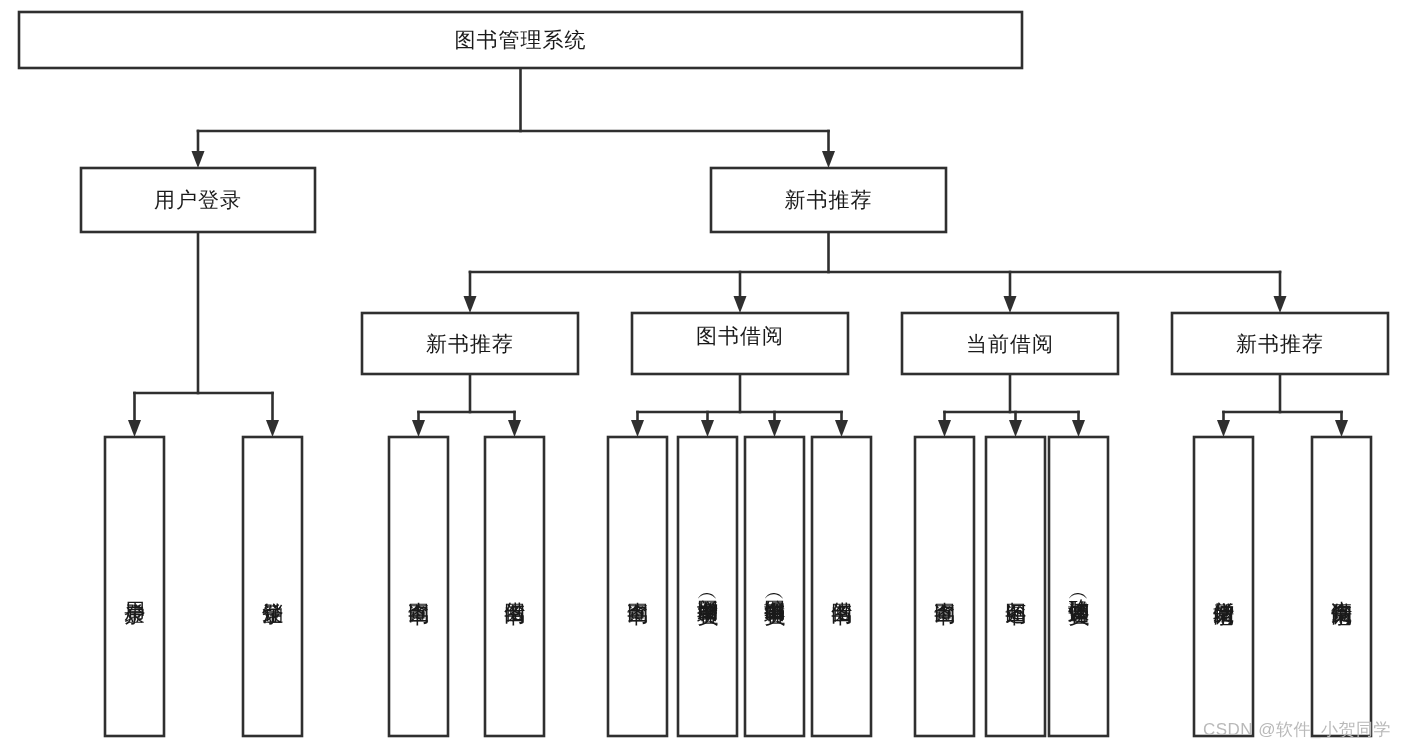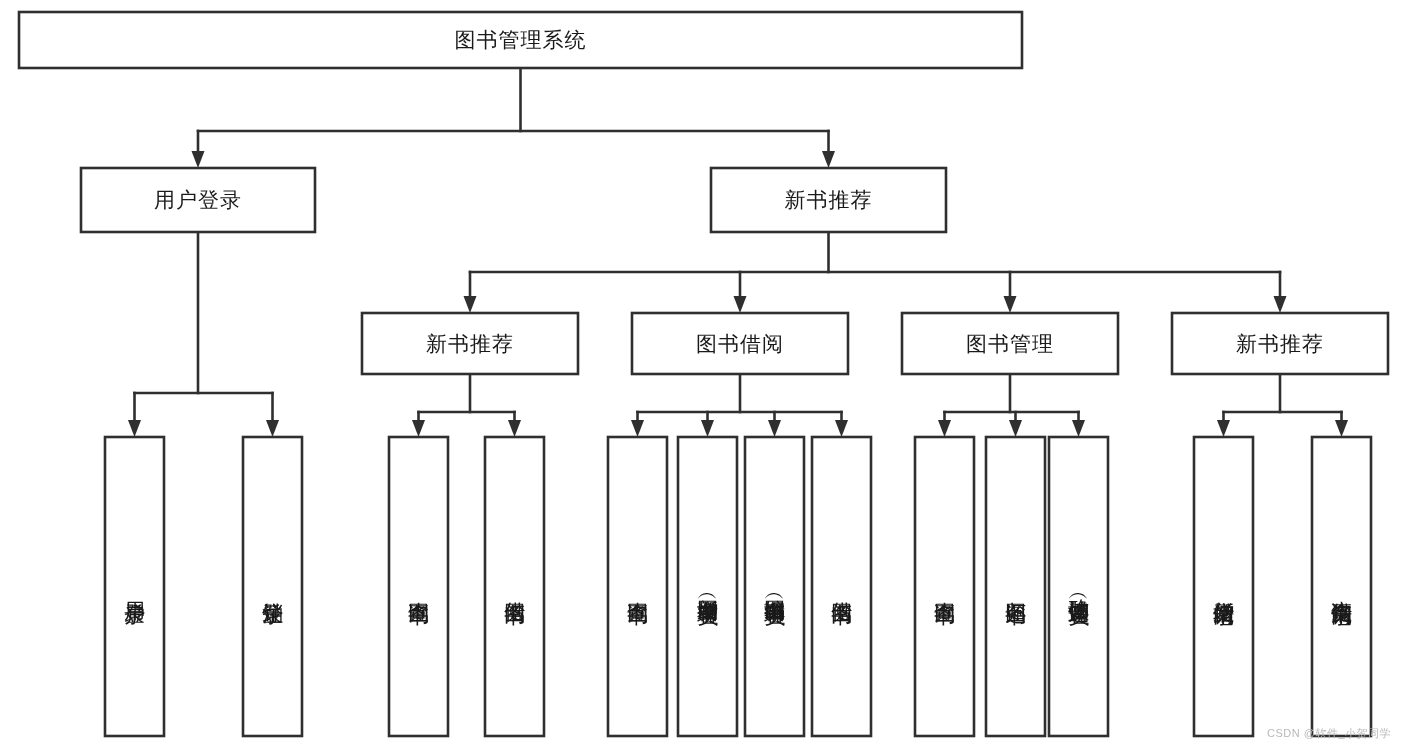--- a/index.html
+++ b/index.html
@@ -57,21 +57,21 @@
     text-orientation: upright;
     letter-spacing: 1px;
     white-space: nowrap;
     text-align: center;
   }
   .watermark {
     position: absolute;
     right: 14px;
     bottom: 6px;
     font-family: "Liberation Sans", "DejaVu Sans", sans-serif;
-    font-size: 11px;
+    font-size: 17px;
     color: #b9b9b9;
     letter-spacing: 0.5px;
     white-space: nowrap;
   }
 </style>
 </head>
 <body>
 
 <div id="diagram-root">
 
@@ -206,25 +206,25 @@
       </div>
       <div class="leaf-label-wrap" style="left: 81px; top: 168px; width: 234px; height: 64px;">
         <span style="font-size: 21px; color: rgb(26, 26, 26); letter-spacing: 1px; font-family: &quot;Liberation Sans&quot;, &quot;DejaVu Sans&quot;, sans-serif;">用户登录</span>
       </div>
       <div class="leaf-label-wrap" style="left: 711px; top: 168px; width: 235px; height: 64px;">
         <span style="font-size: 21px; color: rgb(26, 26, 26); letter-spacing: 1px; font-family: &quot;Liberation Sans&quot;, &quot;DejaVu Sans&quot;, sans-serif;">新书推荐</span>
       </div>
       <div class="leaf-label-wrap" style="left: 362px; top: 313px; width: 216px; height: 61px;">
         <span style="font-size: 21px; color: rgb(26, 26, 26); letter-spacing: 1px; font-family: &quot;Liberation Sans&quot;, &quot;DejaVu Sans&quot;, sans-serif;">新书推荐</span>
       </div>
-      <div class="leaf-label-wrap" style="left: 632px; top: 313px; width: 216px; height: 61px; text-align: center;">
+      <div class="leaf-label-wrap" style="left: 632px; top: 305px; width: 216px; height: 61px; text-align: center;">
         <span style="font-size: 21px; color: rgb(26, 26, 26); letter-spacing: 1px; font-family: &quot;Liberation Sans&quot;, &quot;DejaVu Sans&quot;, sans-serif;">图书借阅</span>
       </div>
       <div class="leaf-label-wrap" style="left: 902px; top: 313px; width: 216px; height: 61px;">
-        <span style="font-size: 21px; color: rgb(26, 26, 26); letter-spacing: 1px; font-family: &quot;Liberation Sans&quot;, &quot;DejaVu Sans&quot;, sans-serif;">图书管理</span>
+        <span style="font-size: 21px; color: rgb(26, 26, 26); letter-spacing: 1px; font-family: &quot;Liberation Sans&quot;, &quot;DejaVu Sans&quot;, sans-serif;">当前借阅</span>
       </div>
       <div class="leaf-label-wrap" style="left: 1172px; top: 313px; width: 216px; height: 61px;">
         <span style="font-size: 21px; color: rgb(26, 26, 26); letter-spacing: 1px; font-family: &quot;Liberation Sans&quot;, &quot;DejaVu Sans&quot;, sans-serif;">新书推荐</span>
       </div>
       <div class="leaf-label-wrap" style="left: 105px; top: 437px; width: 59px; height: 299px;">
         <span class="leaf-label">用户登录</span>
       </div>
       <div class="leaf-label-wrap" style="left: 243px; top: 437px; width: 59px; height: 299px;">
         <span class="leaf-label">注销登录</span>
       </div>

